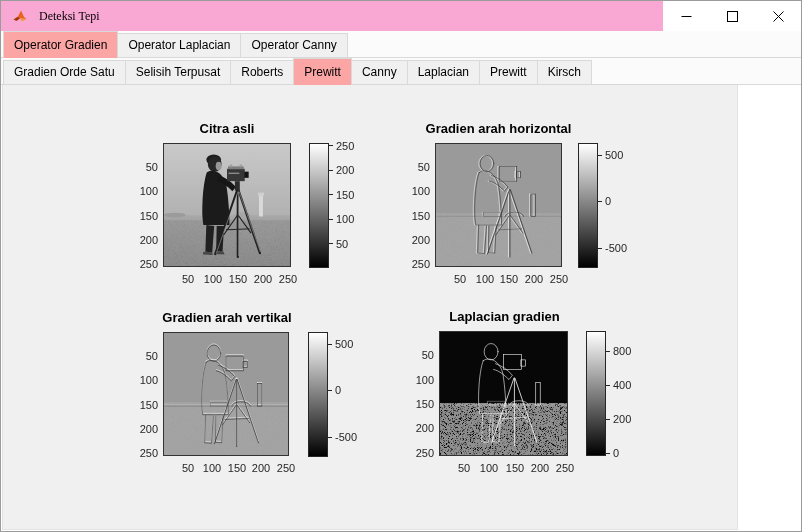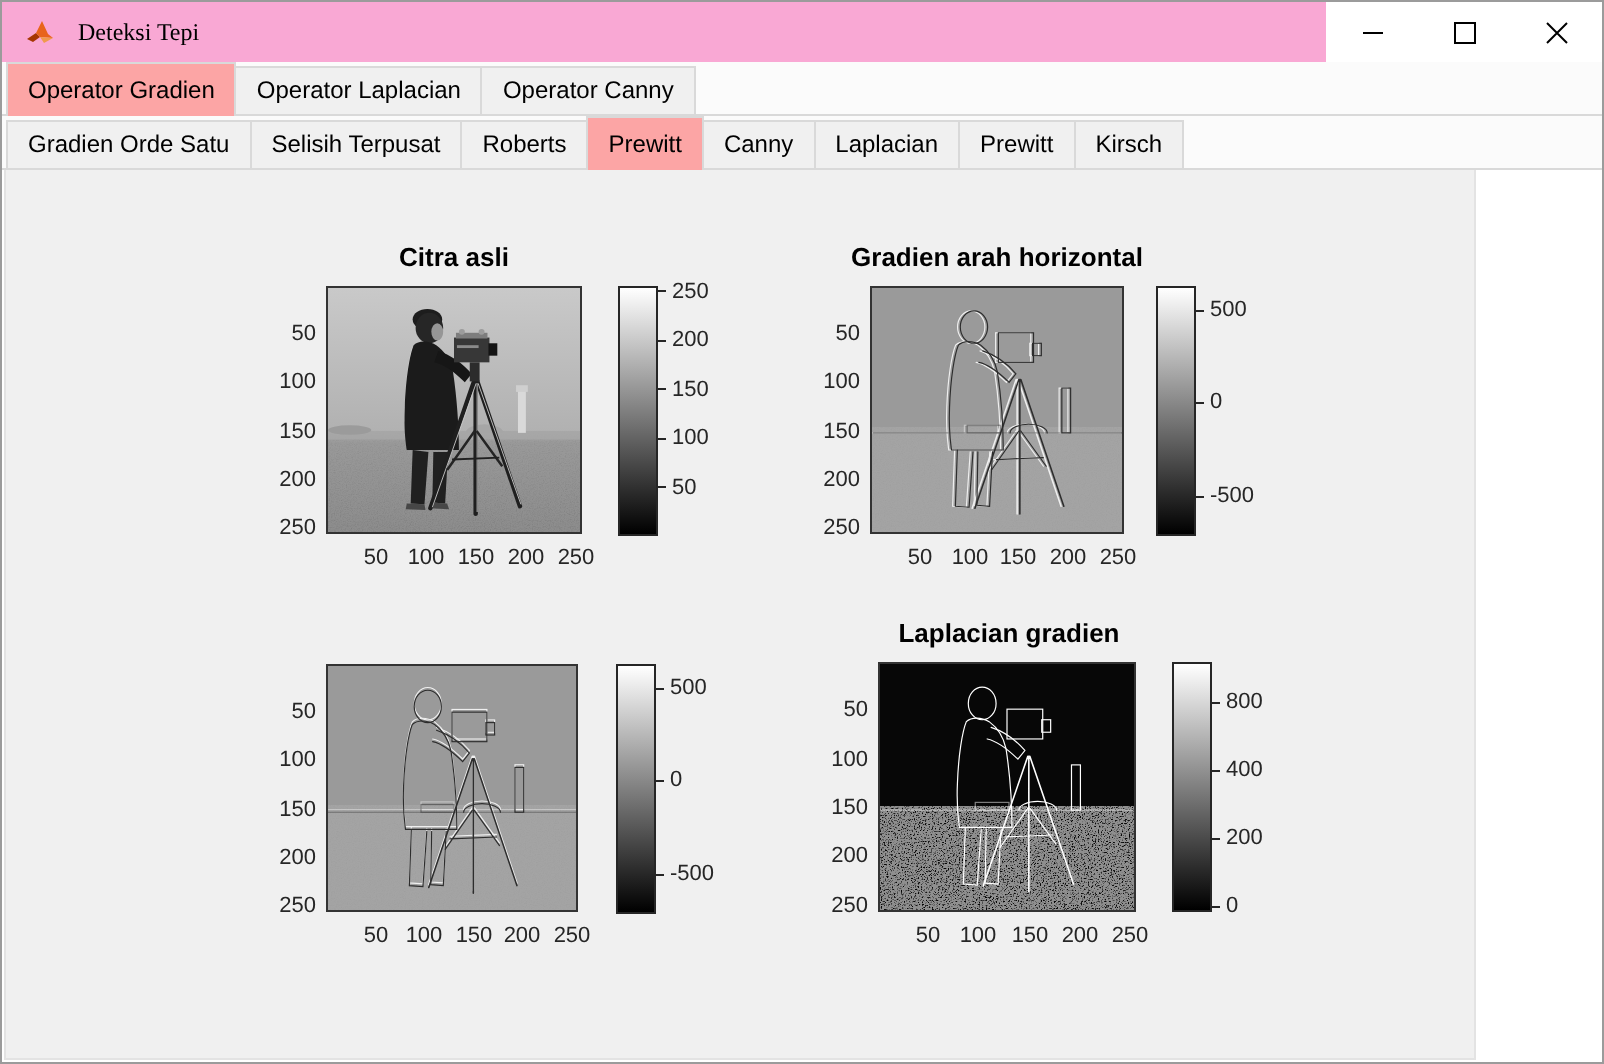--- a/index.html
+++ b/index.html
@@ -228,20 +228,21 @@
       <div class="cb" style="left:202px;top:24px"></div>
       <div class="cbm" style="left:222px;top:36px"></div>
       <div class="cbm" style="left:222px;top:82px"></div>
       <div class="cbm" style="left:222px;top:129px"></div>
       <span class="cbt" style="left:229px;top:29px">500</span>
       <span class="cbt" style="left:229px;top:75px">0</span>
       <span class="cbt" style="left:229px;top:122px">-500</span>
     </section>
 
     <section class="plot" style="left:99px;top:223px;width:262px;height:176px">
+      <h3 class="ptitle" style="left:0;top:2px;width:250px">Gradien arah vertikal</h3>
       <span class="yt" style="top:41px;width:56px">50</span>
       <span class="yt" style="top:65px;width:56px">100</span>
       <span class="yt" style="top:90px;width:56px">150</span>
       <span class="yt" style="top:114px;width:56px">200</span>
       <span class="yt" style="top:138px;width:56px">250</span>
       <div class="img" style="left:61px;top:24px;width:126px;height:124px">
         <svg viewBox="0 0 256 256" preserveAspectRatio="none">
           <rect width="256" height="256" fill="#9a9a9a"></rect>
           <rect y="146" width="256" height="110" filter="url(#grain)" opacity="0.4"></rect>
           <g style="color:#efefef" transform="translate(0,-1.4)">

